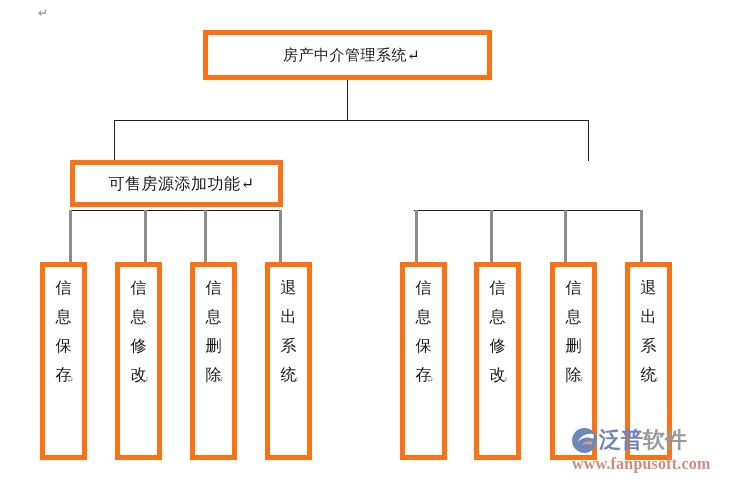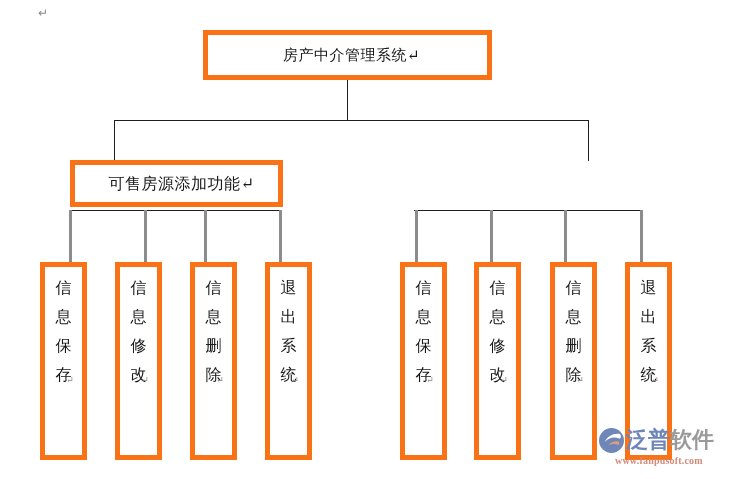--- a/index.html
+++ b/index.html
@@ -155,21 +155,21 @@
     left: 38px;
     top: 6px;
     font-size: 12px;
     color: #8a8a8a;
     font-family: "Liberation Sans", sans-serif;
   }
 
   
   #watermark {
     position: absolute;
-    left: 598px;
+    left: 571px;
     top: 424px;
     width: 131px;
     height: 50px;
     z-index: 5;
     pointer-events: none;
   }
   #watermark .wm-row {
     display: flex;
     align-items: center;
     height: 32px;
@@ -185,26 +185,26 @@
     font-size: 22px;
     font-weight: bold;
     letter-spacing: 0px;
     line-height: 26px;
     margin-left: 1px;
   }
   #watermark .wm-cn-a { color: #6f86b8; }
   #watermark .wm-cn-b { color: #9a9a9a; }
   #watermark .wm-url {
     font-family: "Liberation Serif", "DejaVu Serif", serif;
-    font-size: 10px;
+    font-size: 16px;
     font-weight: bold;
     color: #d28b7a;
     letter-spacing: 0.2px;
     margin-top: -1px;
-    margin-left: 17px;
+    margin-left: 1px;
   }
 </style>
 </head>
 <body>
 
 <div id="canvas">
 
   <div id="stray-pilcrow">↵</div>
 
   <div class="conn conn-v-black" id="conn-root-stem"></div>

